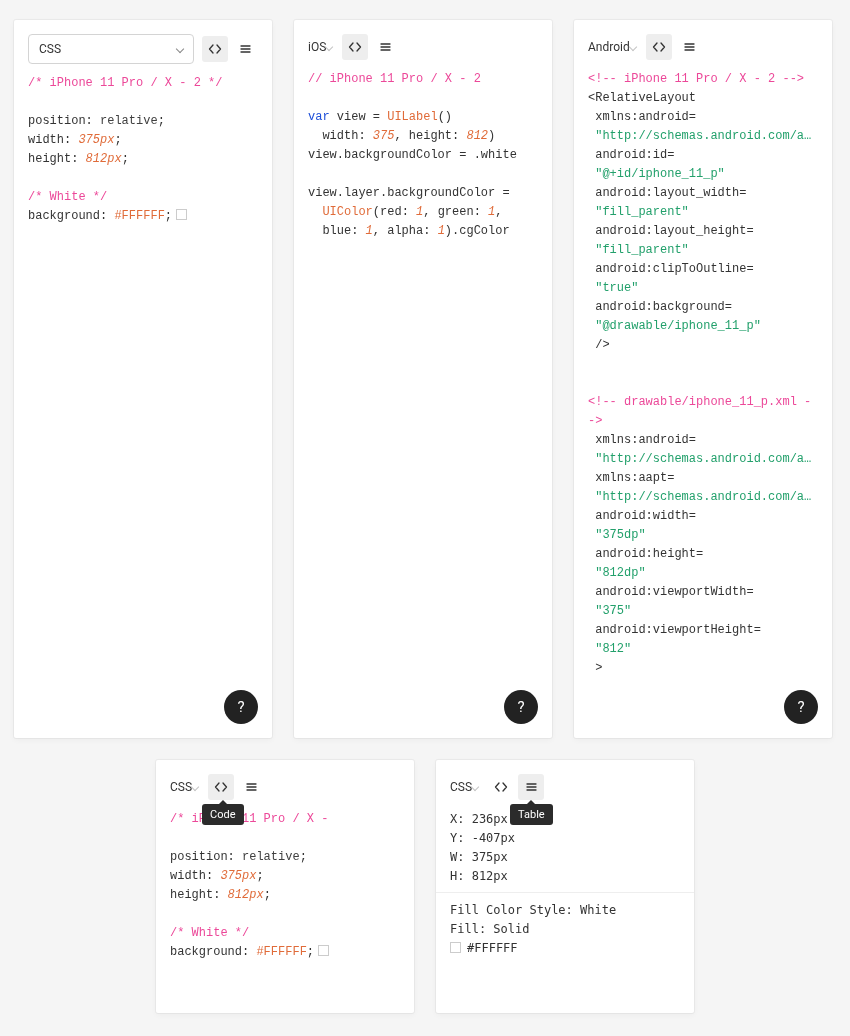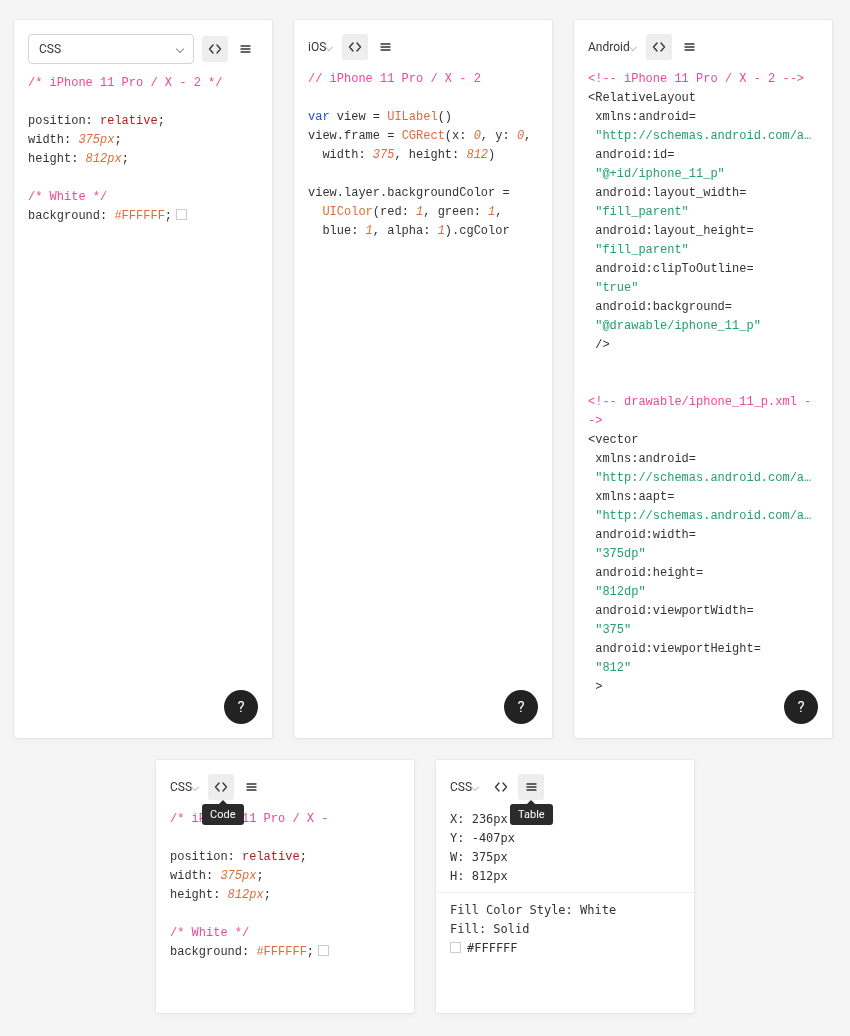--- a/index.html
+++ b/index.html
@@ -78,21 +78,21 @@
     font-family: "SFMono-Regular", Consolas, "Liberation Mono", Menlo, monospace;
     font-size: 12px;
     line-height: 19px;
     color: #333;
     overflow: hidden;
     flex: 1;
   }
   .code-area .line { white-space: pre; }
   .c-comment { color: #ec4899; }
   .c-prop { color: #333; }
-  .c-val { color: #b91c1c; }
+  .c-val { color: #404040; }
   .c-num { color: #e06b39; font-style: italic; }
   .c-kw { color: #1d4ed8; }
   .c-type { color: #e06b39; }
   .c-str { color: #22a06b; }
   .c-hex { color: #e06b39; }
   .swatch {
     display: inline-block;
     width: 11px; height: 11px;
     border: 1px solid #ccc;
     vertical-align: -1px;
@@ -192,22 +192,22 @@
           <svg width="14" height="14" viewBox="0 0 14 14">
               <path d="M3 4 H12 M3 7 H12 M3 10 H12" stroke="#333" stroke-width="1.3" stroke-linecap="round"></path>
             </svg>
         </div>
       </div>
     </div>
     <div class="code-area">
       <div class="line c-comment">// iPhone 11 Pro / X - 2</div>
       <div class="line">&nbsp;</div>
       <div class="line"><span class="c-kw">var</span><span> view = </span><span class="c-type">UILabel</span><span>()</span></div>
-      <div class="line"><span>view.frame = </span><span class="c-type">CGRect</span><span>(x: </span><span class="c-num">0</span><span>, y: </span><span class="c-num">0</span><span>,</span></div>
       <div class="line"><span>  width: </span><span class="c-num">375</span><span>, height: </span><span class="c-num">812</span><span>)</span></div>
+      <div class="line">view.backgroundColor = .white</div>
       <div class="line">&nbsp;</div>
       <div class="line">view.layer.backgroundColor =</div>
       <div class="line"><span>  </span><span class="c-type">UIColor</span><span>(red: </span><span class="c-num">1</span><span>, green: </span><span class="c-num">1</span><span>,</span></div>
       <div class="line"><span>  blue: </span><span class="c-num">1</span><span>, alpha: </span><span class="c-num">1</span><span>).cgColor</span></div>
     </div>
     <div class="help-btn">
         <span>?</span>
       </div>
   </div>
 
@@ -243,21 +243,20 @@
       <div class="line c-str"> "fill_parent"</div>
       <div class="line"> android:clipToOutline=</div>
       <div class="line c-str"> "true"</div>
       <div class="line"> android:background=</div>
       <div class="line c-str"> "@drawable/iphone_11_p"</div>
       <div class="line"> /&gt;</div>
       <div class="line">&nbsp;</div>
       <div class="line">&nbsp;</div>
       <div class="line c-comment">&lt;!-- drawable/iphone_11_p.xml -</div>
       <div class="line c-comment">-&gt;</div>
-      <div class="line">&lt;vector</div>
       <div class="line"> xmlns:android=</div>
       <div class="line c-str"> "http://schemas.android.com/a…</div>
       <div class="line"> xmlns:aapt=</div>
       <div class="line c-str"> "http://schemas.android.com/a…</div>
       <div class="line"> android:width=</div>
       <div class="line c-str"> "375dp"</div>
       <div class="line"> android:height=</div>
       <div class="line c-str"> "812dp"</div>
       <div class="line"> android:viewportWidth=</div>
       <div class="line c-str"> "375"</div>

